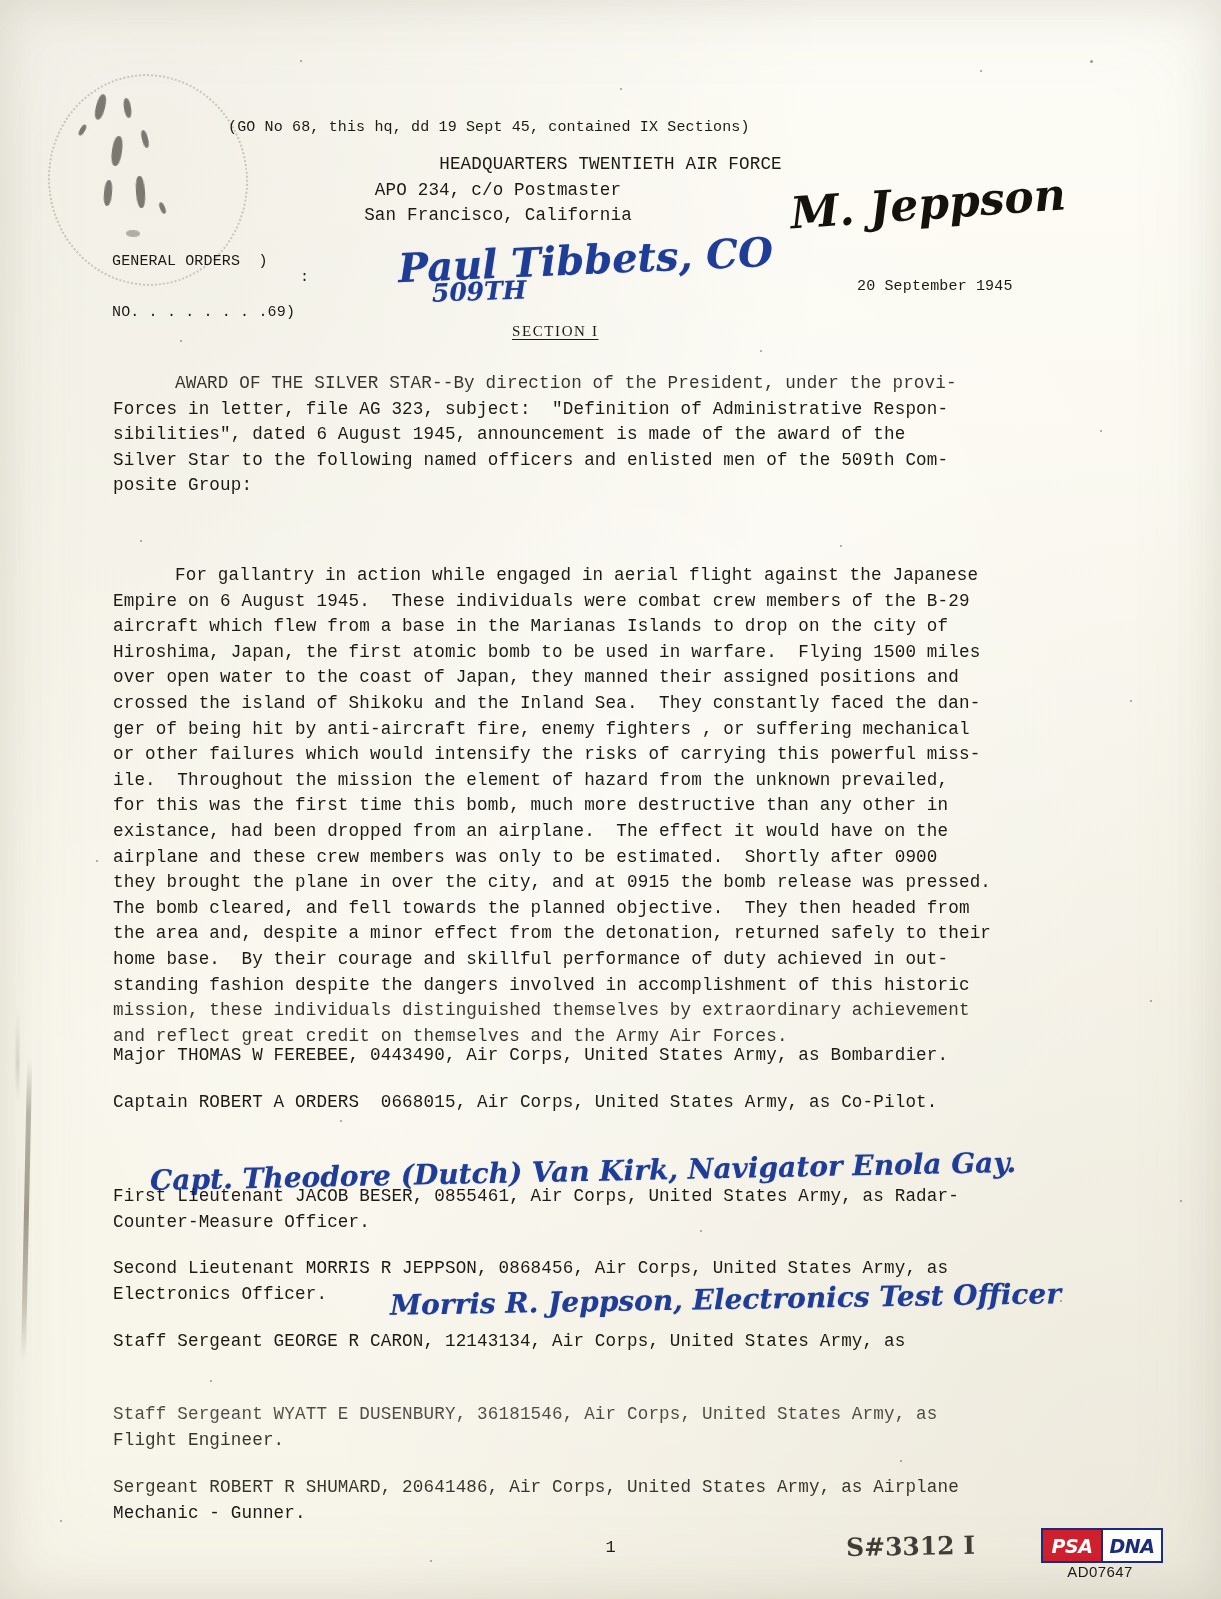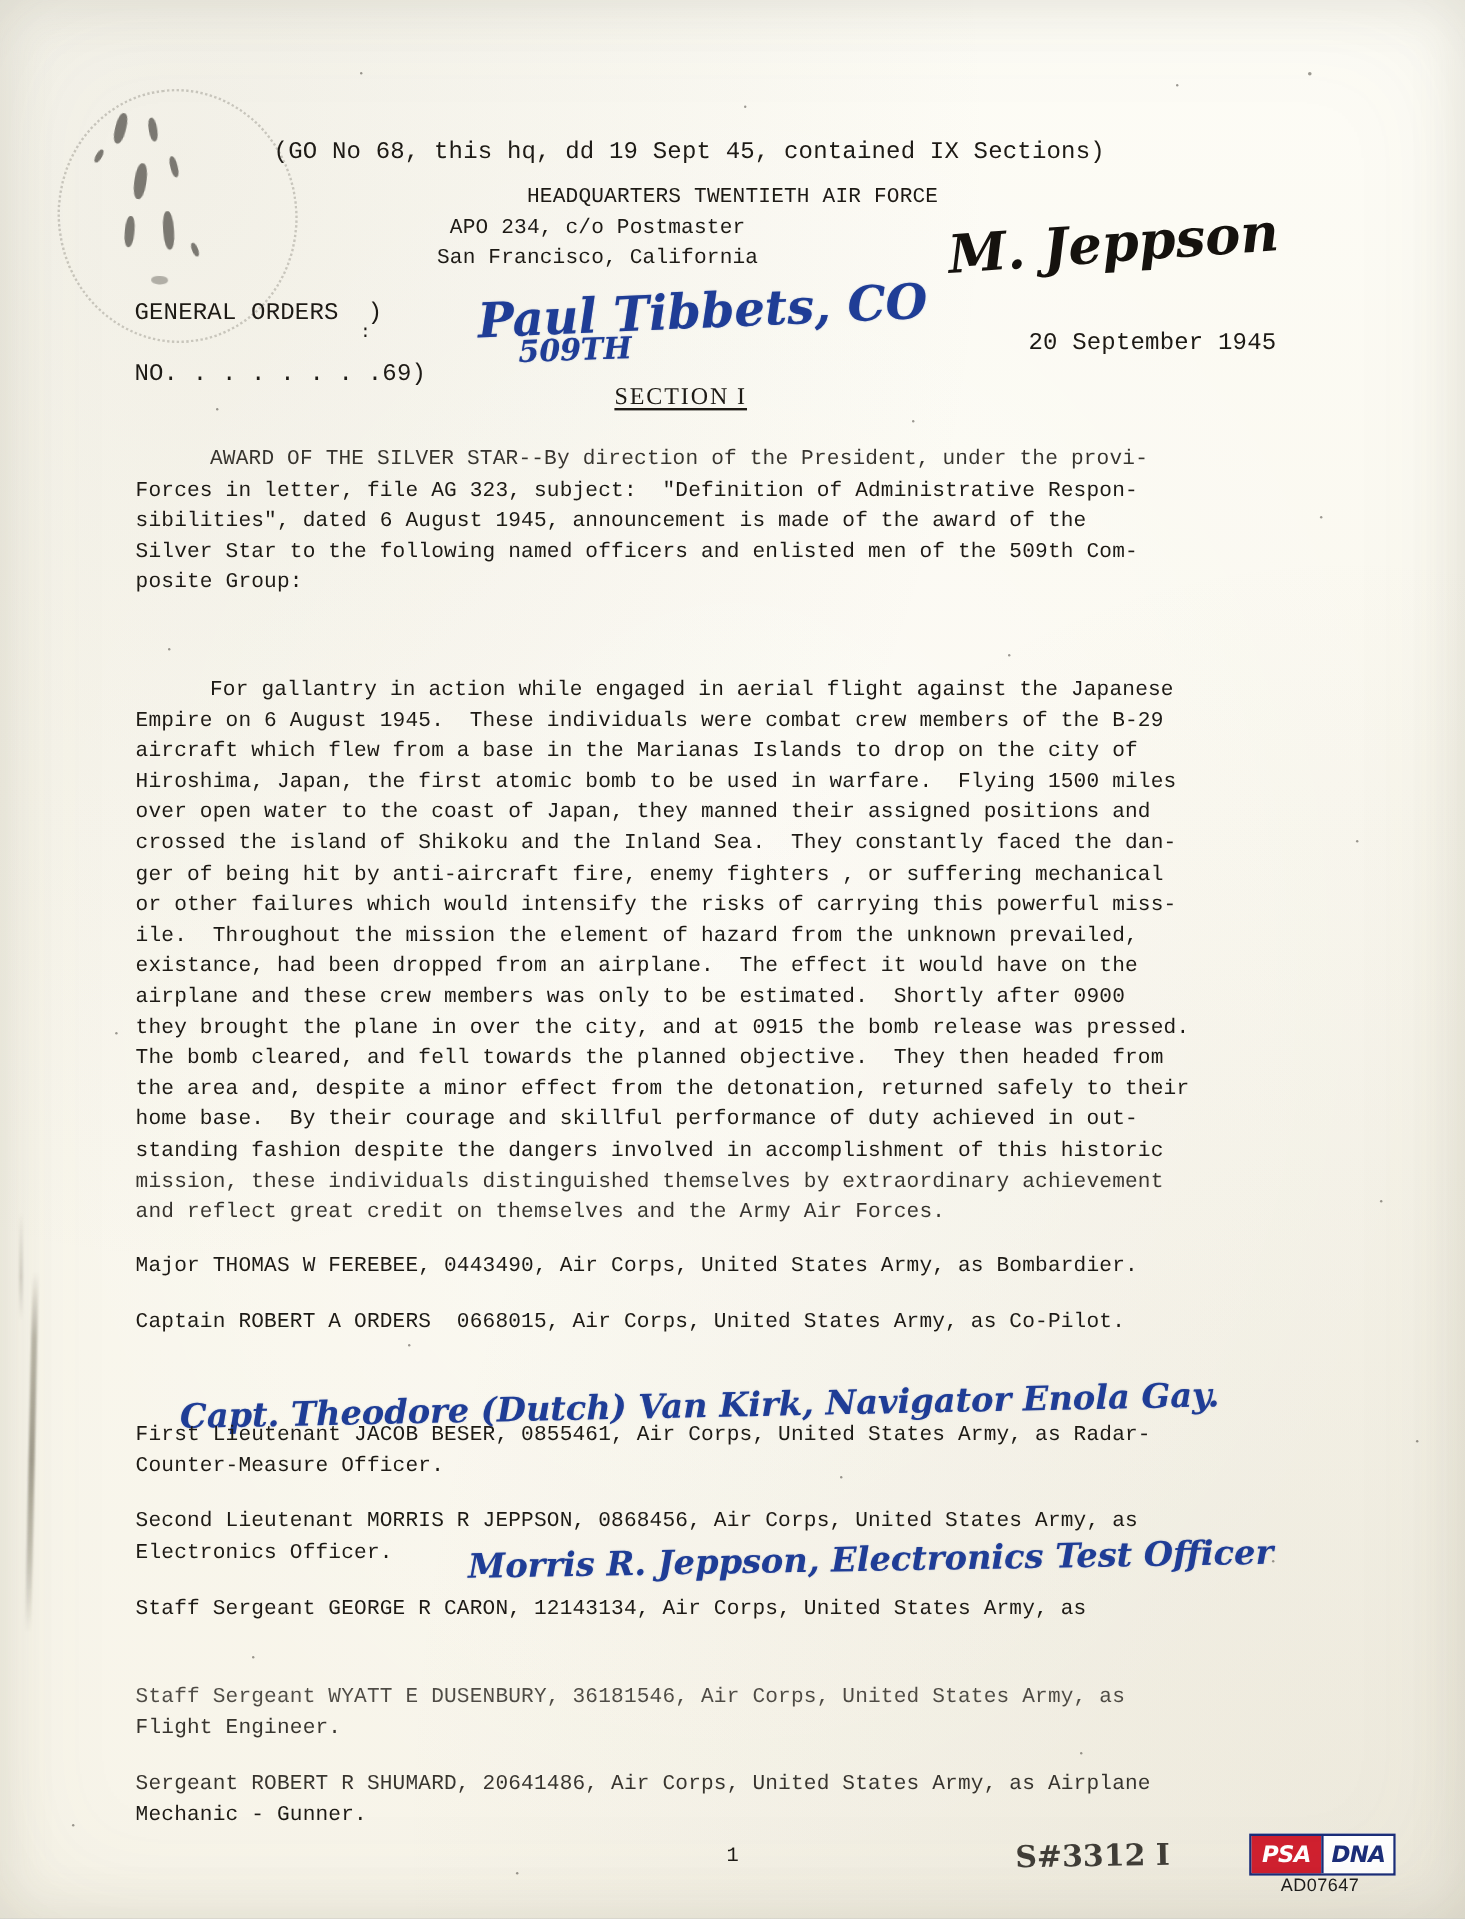--- a/index.html
+++ b/index.html
@@ -89,21 +89,21 @@
     background: rgba(30,27,22,0.75);
     border-radius: 45%;
     filter: blur(0.4px);
   }
 
   
   .t {
     position: absolute;
     white-space: pre;
     font-family: "Liberation Mono", "DejaVu Sans Mono", monospace;
-    font-size: 20px;
+    font-size: 15px;
     line-height: 25.5px;
     letter-spacing: 0.15px;
     color: #1d1a15;
   }
   .blk { position: absolute; }
   .blk .line {
     white-space: pre;
     font-size: 17.6px;
     line-height: 25.6px;
     letter-spacing: 0.15px;
@@ -236,20 +236,21 @@
   <div class="blk" style="left:113px; top:563px;">
     <div class="line" style="padding-left:62px;">For gallantry in action while engaged in aerial flight against the Japanese</div>
     <div class="line">Empire on 6 August 1945.  These individuals were combat crew members of the B-29</div>
     <div class="line">aircraft which flew from a base in the Marianas Islands to drop on the city of</div>
     <div class="line">Hiroshima, Japan, the first atomic bomb to be used in warfare.  Flying 1500 miles</div>
     <div class="line">over open water to the coast of Japan, they manned their assigned positions and</div>
     <div class="line">crossed the island of Shikoku and the Inland Sea.  They constantly faced the dan-</div>
     <div class="line">ger of being hit by anti-aircraft fire, enemy fighters , or suffering mechanical</div>
     <div class="line">or other failures which would intensify the risks of carrying this powerful miss-</div>
     <div class="line">ile.  Throughout the mission the element of hazard from the unknown prevailed,</div>
+    <div class="line">for this was the first time this bomb, much more destructive than any other in</div>
     <div class="line">existance, had been dropped from an airplane.  The effect it would have on the</div>
     <div class="line">airplane and these crew members was only to be estimated.  Shortly after 0900</div>
     <div class="line">they brought the plane in over the city, and at 0915 the bomb release was pressed.</div>
     <div class="line">The bomb cleared, and fell towards the planned objective.  They then headed from</div>
     <div class="line">the area and, despite a minor effect from the detonation, returned safely to their</div>
     <div class="line">home base.  By their courage and skillful performance of duty achieved in out-</div>
     <div class="line">standing fashion despite the dangers involved in accomplishment of this historic</div>
     <div class="line faded">mission, these individuals distinguished themselves by extraordinary achievement</div>
     <div class="line faded">and reflect great credit on themselves and the Army Air Forces.</div>
   </div>

